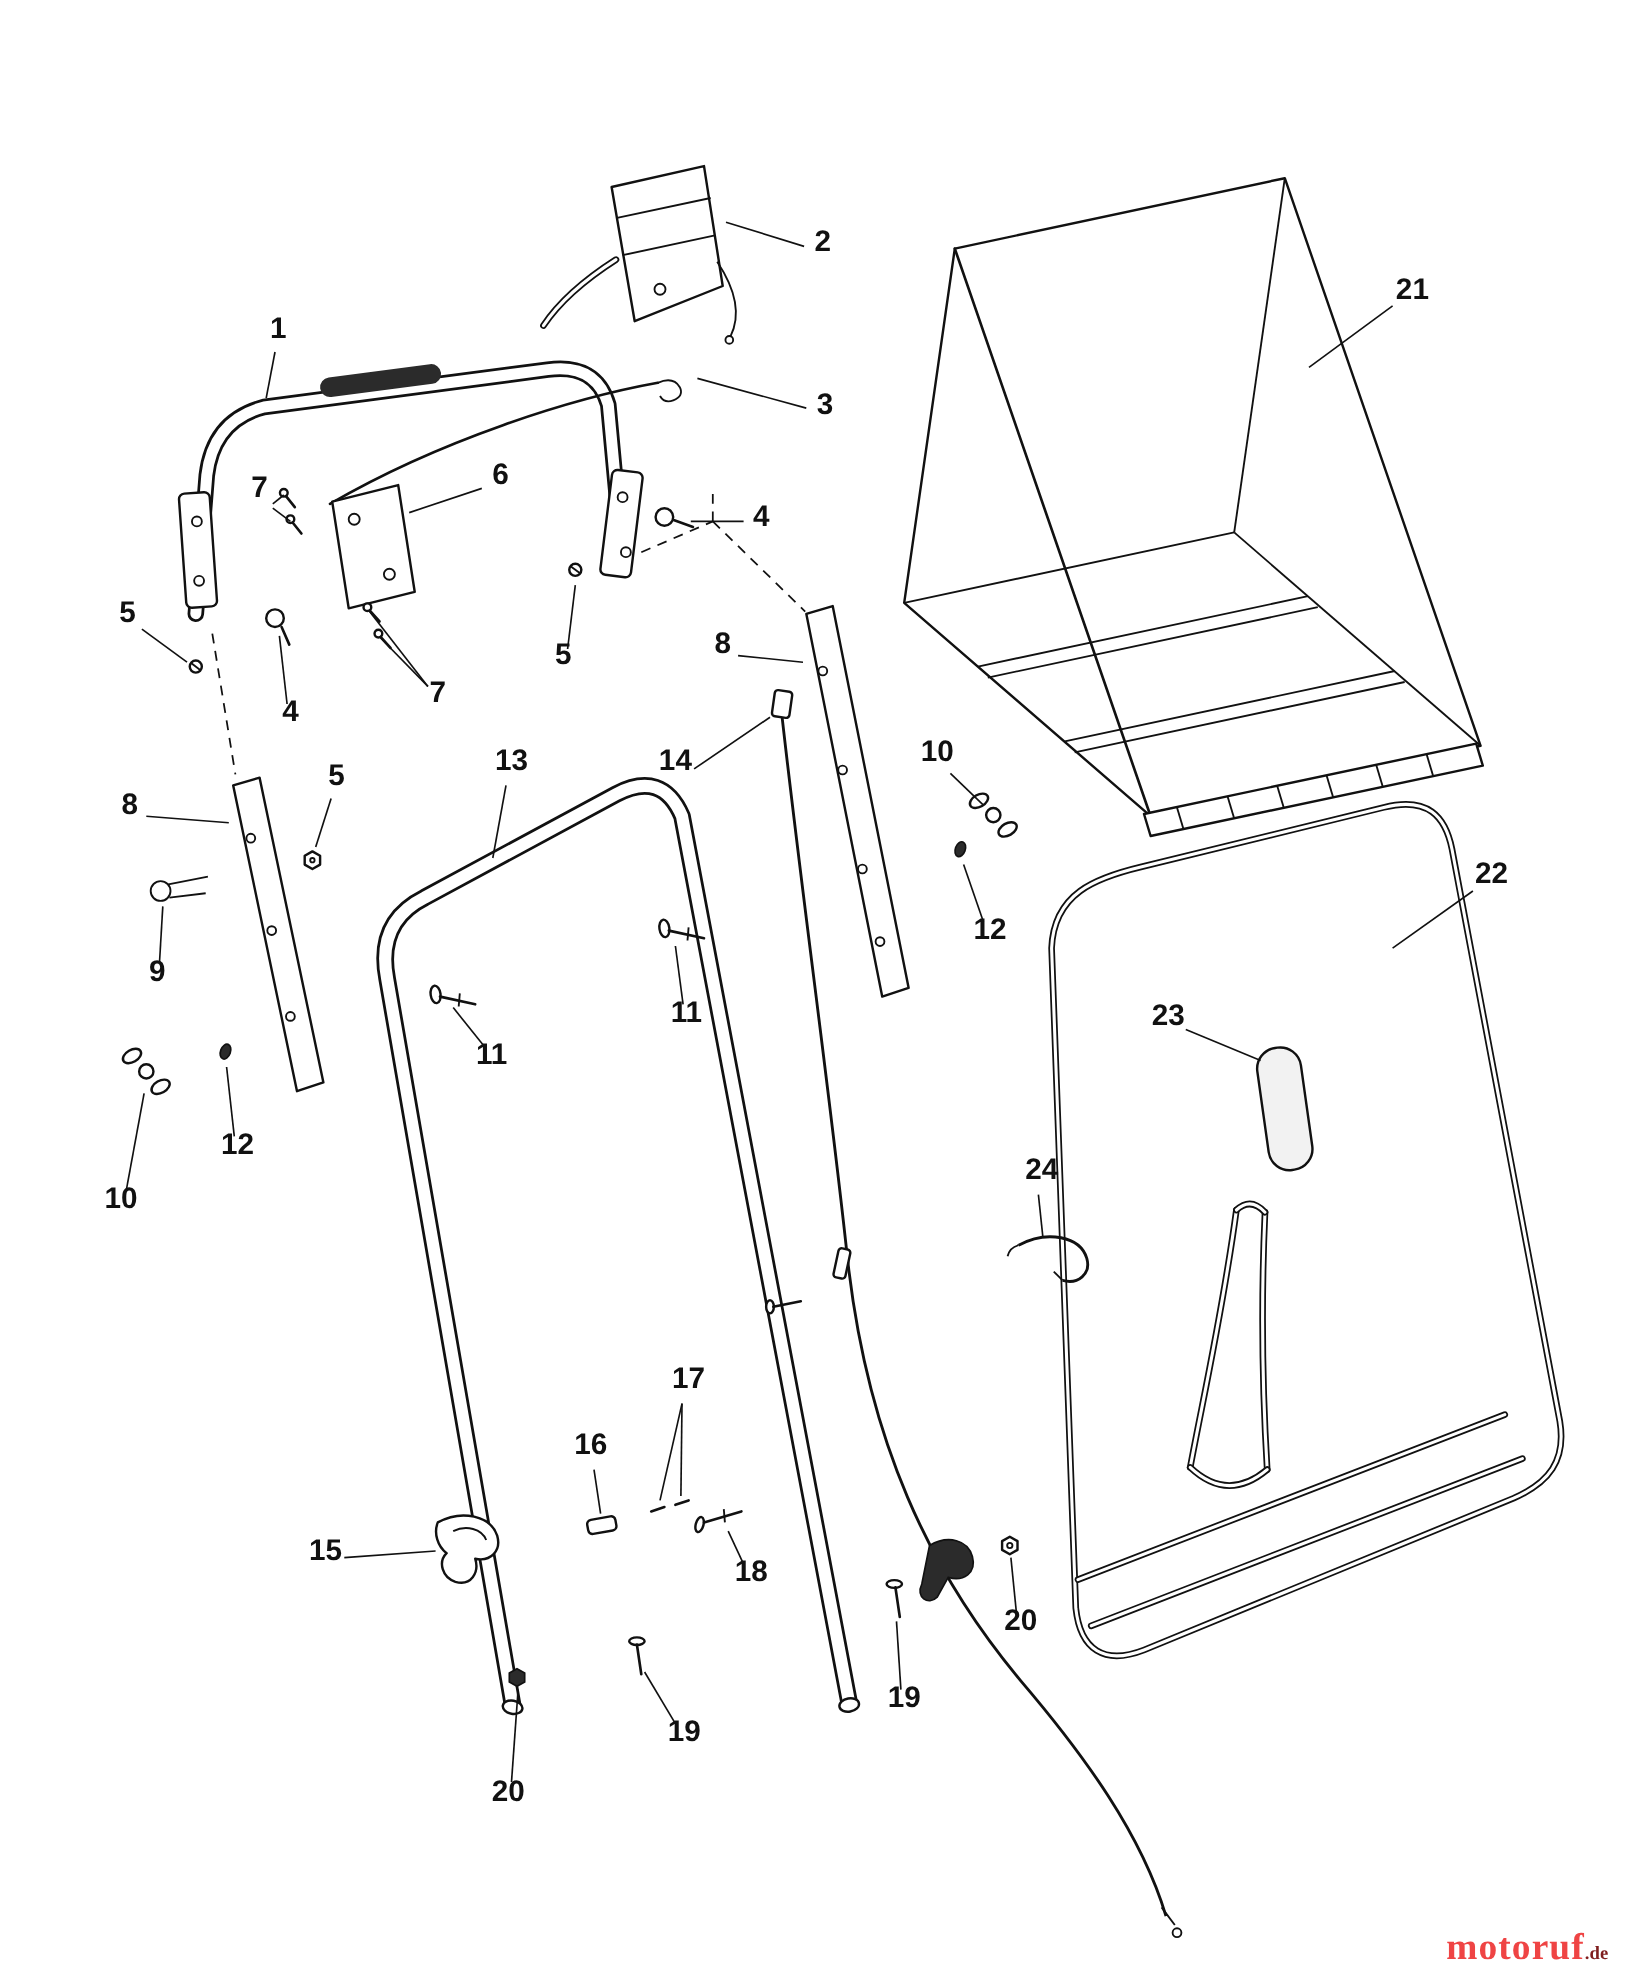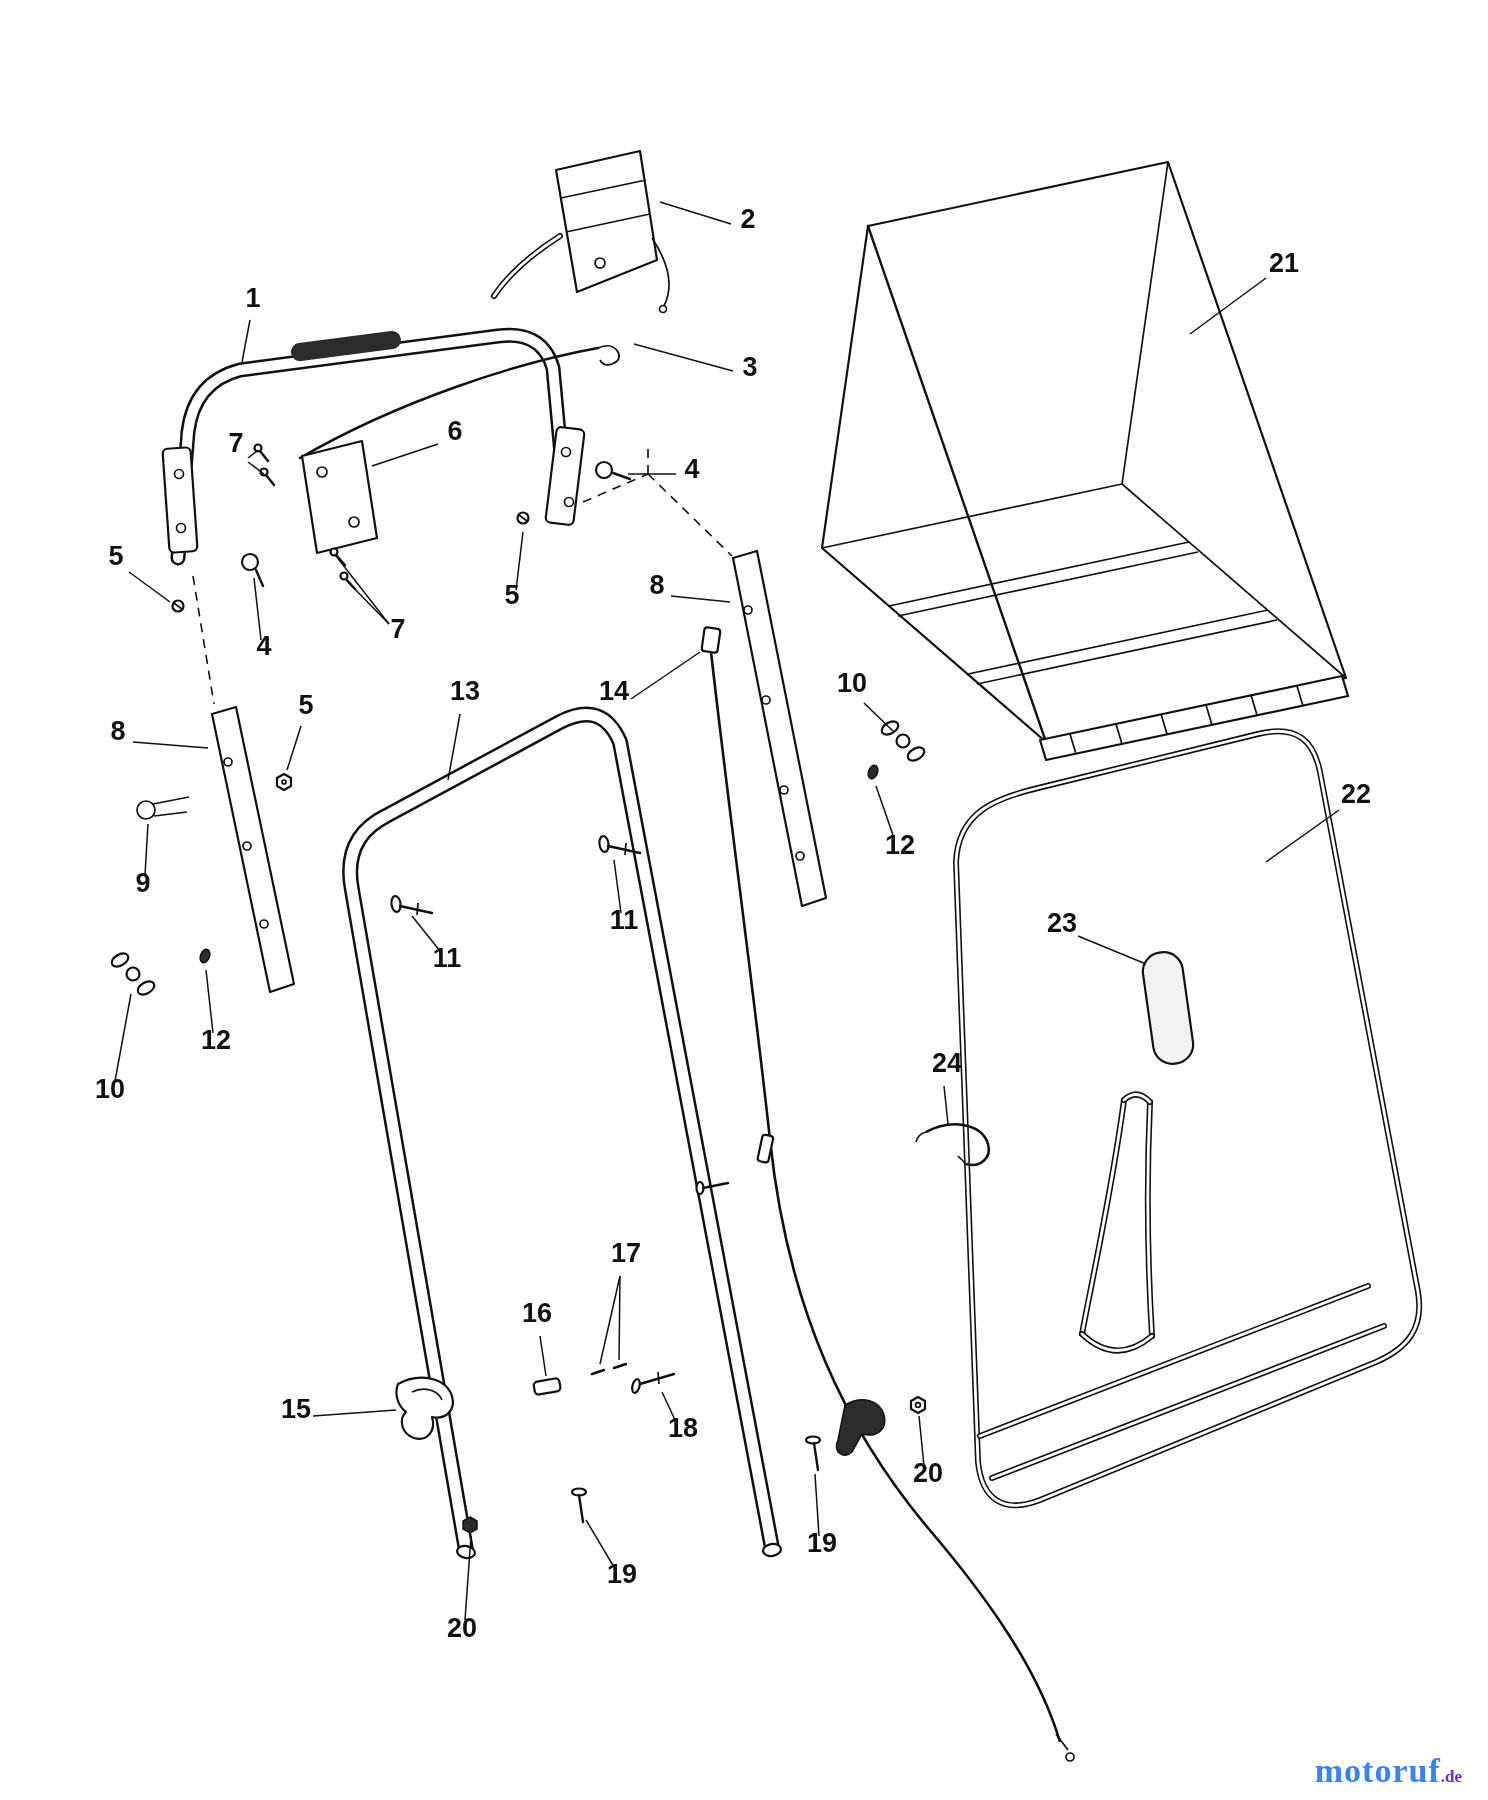--- a/index.html
+++ b/index.html
@@ -282,14 +282,14 @@
       <line x1="1339" y1="810" x2="1266" y2="862" class="leader"></line>
       <text x="1356" y="803" class="callout">22</text>
       <line x1="1078" y1="936" x2="1146" y2="964" class="leader"></line>
       <text x="1062" y="932" class="callout">23</text>
       <line x1="944" y1="1086" x2="948" y2="1124" class="leader"></line>
       <text x="947" y="1072" class="callout">24</text>
     </g>
 </svg>
 
 <div class="watermark">
-  <span class="wm-brand" style="color: #3b82f6;">motoruf</span><span class="wm-tld" style="color: #6d28d9;">.de</span>
+  <span class="wm-brand" style="color: #ef4444;">motoruf</span><span class="wm-tld" style="color: #7f1d1d;">.de</span>
 </div>
 
 </body></html>

